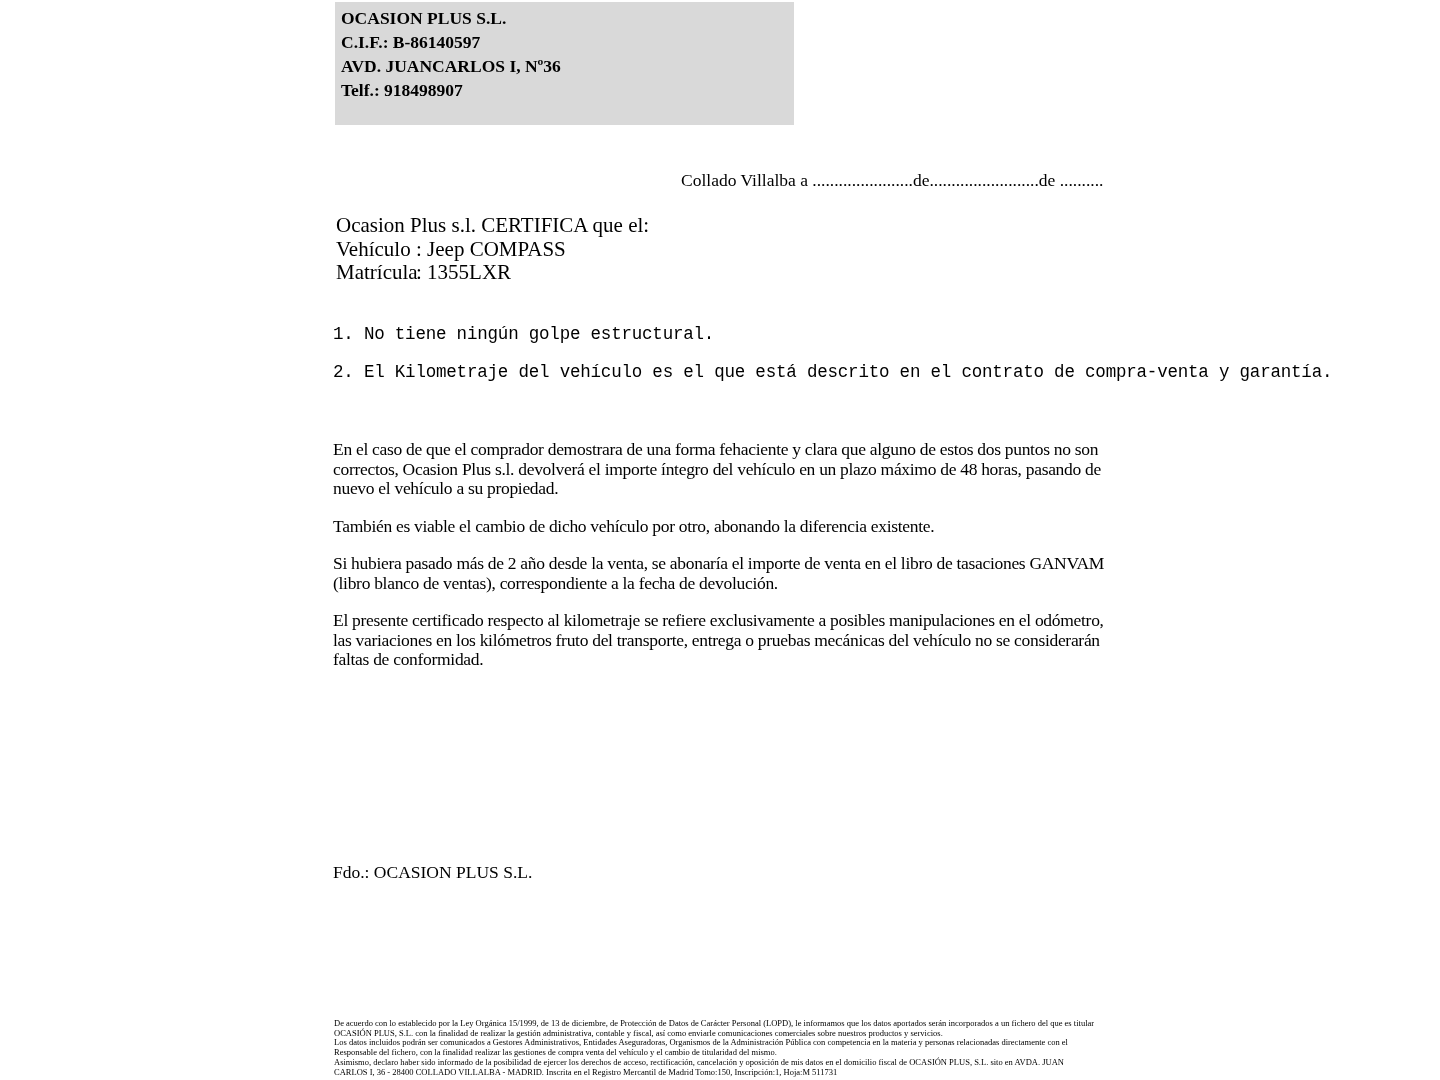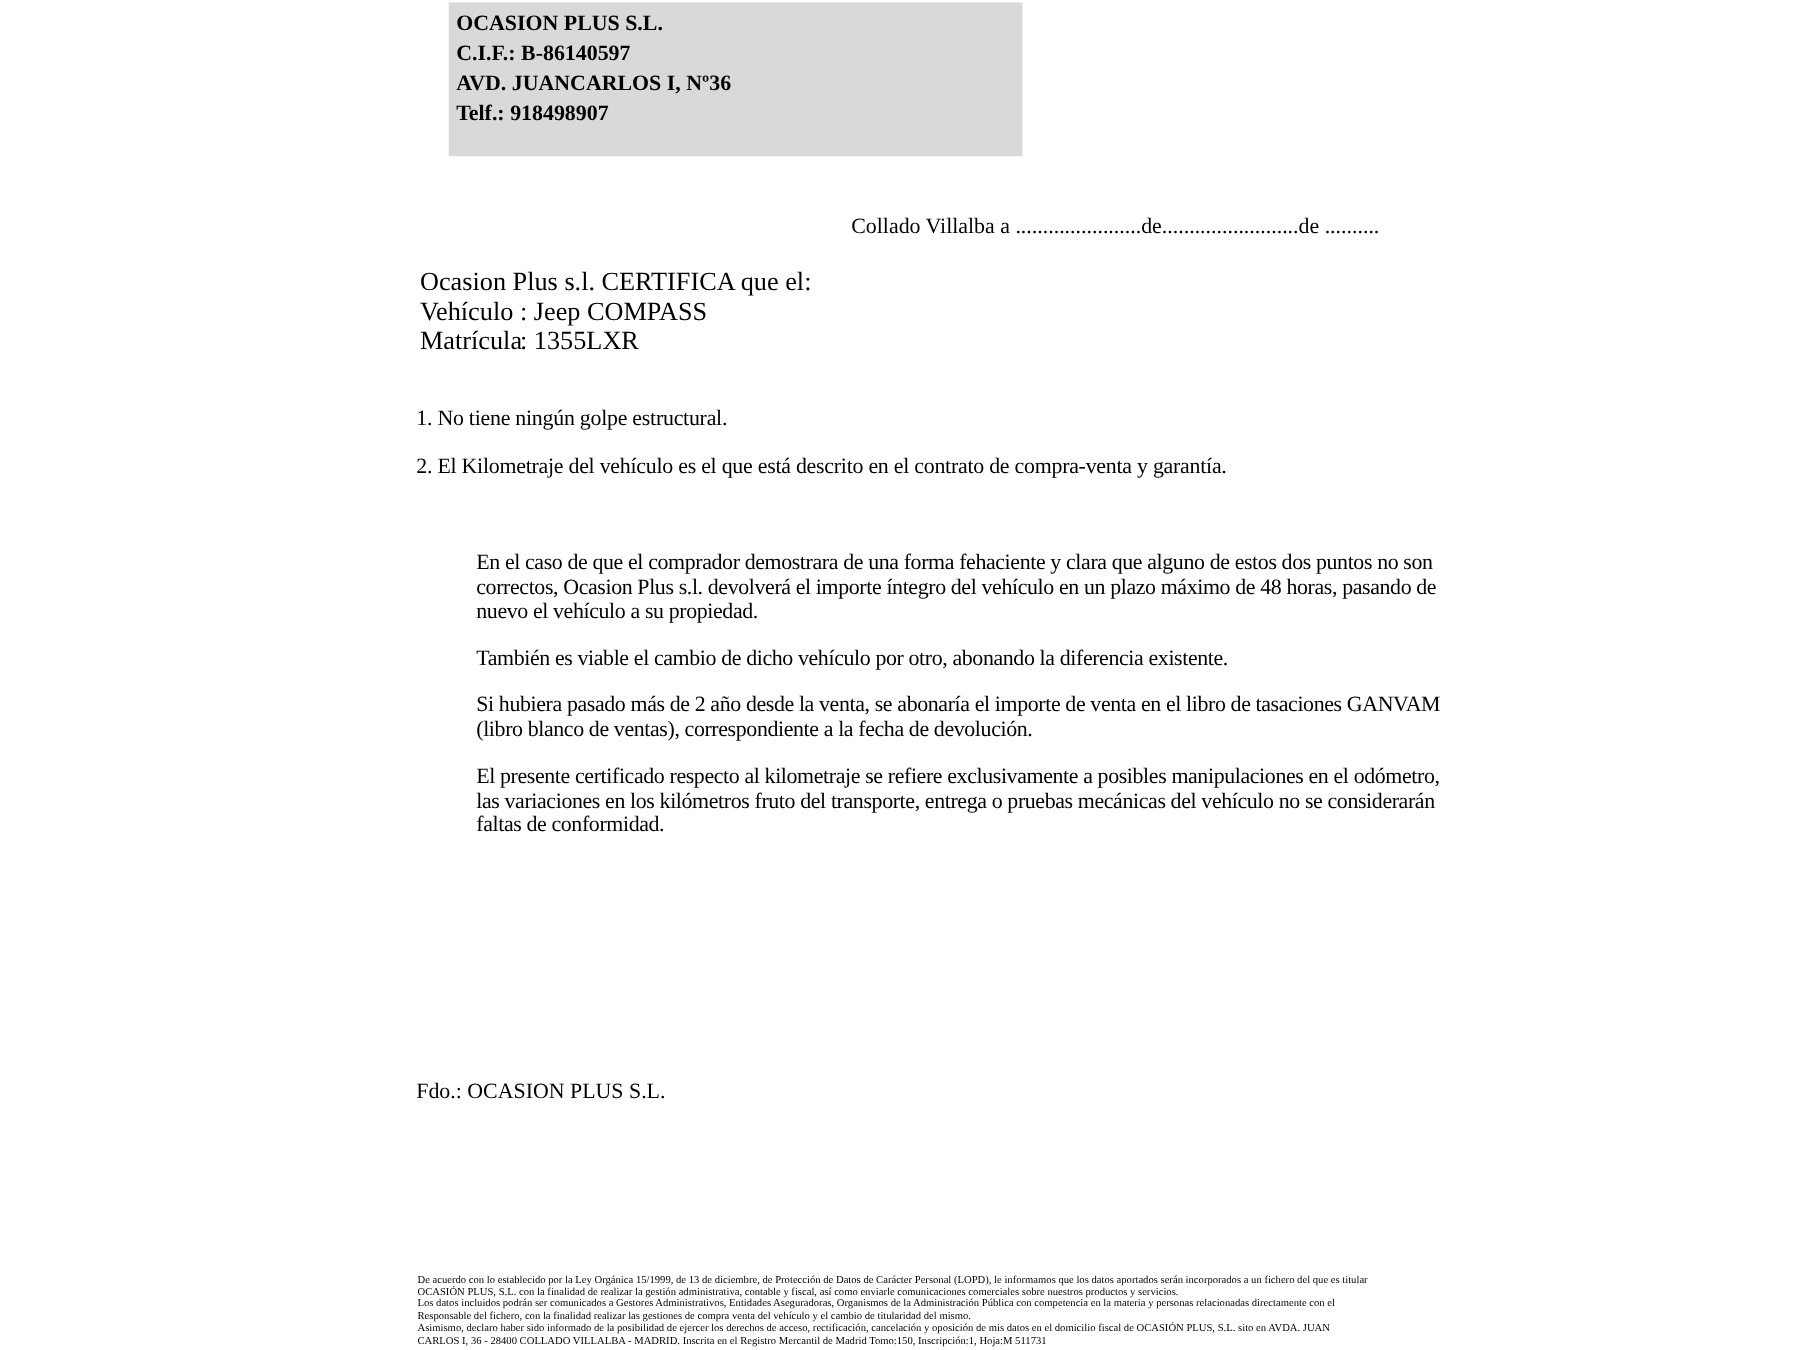--- a/index.html
+++ b/index.html
@@ -10,21 +10,20 @@
     color: #000000;
     font-family: "Liberation Serif", "DejaVu Serif", serif;
     overflow: hidden;
   }
   .letterhead {
     position: absolute;
     left: 335px; top: 2px;
     width: 459px; height: 123px;
     background: #d9d9d9;
     padding: 4px 0 0 6px;
-    margin-left: 24px;
   }
   .letterhead .lh-line {
     font-weight: bold;
     font-size: 17.5px;
     line-height: 24px;
     white-space: nowrap;
   }
   .dateline {
     position: absolute;
     left: 681px; top: 170px;
@@ -45,27 +44,27 @@
   .points {
     position: absolute;
     left: 333px; top: 325px;
     font-size: 17.5px;
   }
   .points .point {
     line-height: 19px;
     margin-bottom: 19px;
     white-space: nowrap;
     letter-spacing: -0.2px;
+    font-family: Liberation Mono, monospace;
   }
   .bodytext {
     position: absolute;
     left: 333px; top: 440px;
     width: 775px;
     font-size: 17.5px;
-    margin-left: 48px;
   }
   .bodytext p {
     line-height: 19.5px;
     letter-spacing: -0.3px;
     margin: 0 0 18px 0;
   }
   .signature {
     position: absolute;
     left: 333px; top: 862px;
     font-size: 17.5px;

